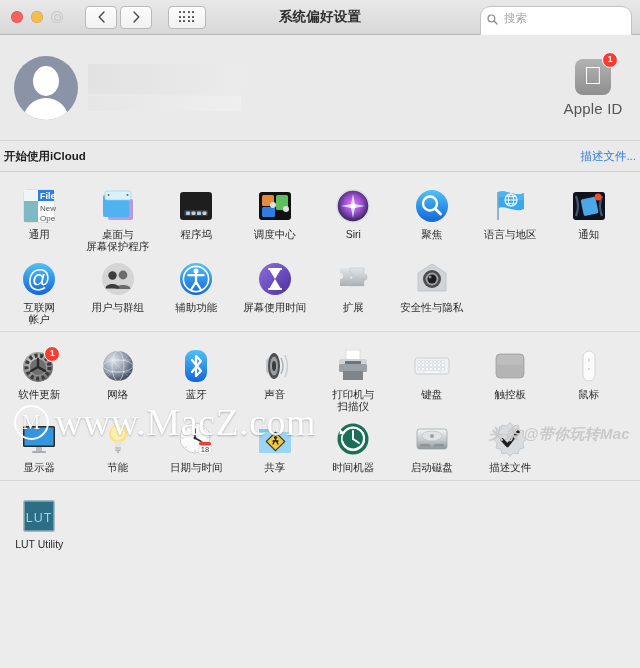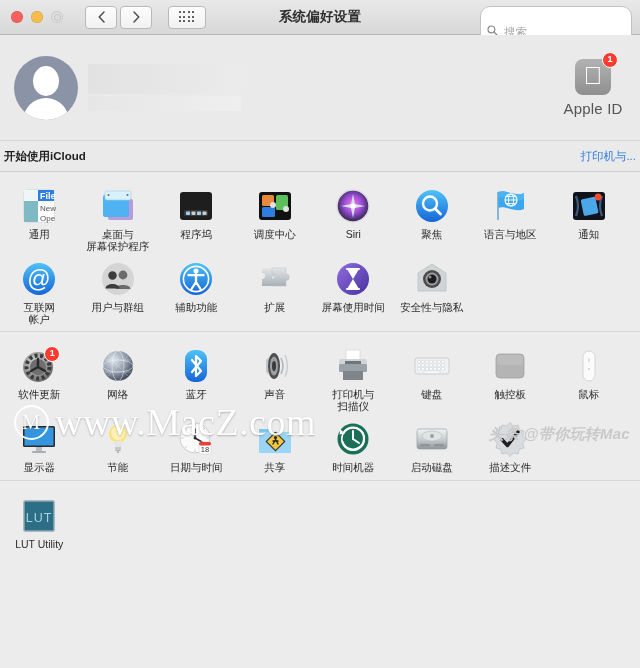--- a/index.html
+++ b/index.html
@@ -40,21 +40,21 @@
   }
   .dots{display:grid;grid-template-columns:repeat(4,3px);grid-template-rows:repeat(3,3px);gap:1.6px;}
   .dots i{width:2.1px;height:2.1px;background:#4a4a4a;border-radius:.4px;display:block;}
   .wtitle{
     position:absolute;left:0;right:0;text-align:center;
     font-size:13.5px;color:#2e2e2e;font-weight:600;letter-spacing:.2px;pointer-events:none;
   }
   .searchwrap{position:absolute;right:8px;top:6px;}
   .searchbox{
     width:152px;height:21px;border:1px solid #c3c3c3;border-radius:10px;background:#fff;
-    display:flex;align-items:flex-start;padding:18px 6px;box-sizing:border-box;
+    display:flex;align-items:flex-end;padding:18px 6px;box-sizing:border-box;
   }
   .searchbox svg{flex:0 0 auto;margin-right:4px;}
   .searchbox input{
     border:0;outline:0;background:transparent;font-size:11.5px;color:#333;width:100%;
     font-family:"Liberation Sans",sans-serif;
   }
   .searchbox input::placeholder{color:#a6a6a6;}
 
   
   .account{
@@ -190,21 +190,21 @@
       <div class="aid-icon">
         <span class="apple"></span>
         <span class="badge">1</span>
       </div>
       <div class="aid-label">Apple ID</div>
     </div>
   </div>
 
   <div class="icloudrow">
     <span class="icloud-text">开始使用iCloud</span>
-    <span class="icloud-link">打印机与...</span>
+    <span class="icloud-link">描述文件...</span>
   </div>
 
   <div class="content">
 
     <div class="section">
       <div class="row">
 
         <div class="cell">
           <div class="ic">
             <svg width="38" height="38" viewBox="0 0 38 38">
@@ -375,48 +375,48 @@
               <path d="M11.5 15.2 H26.5 M19 14.2 V22 M19 22 L14.5 29 M19 22 L23.5 29" stroke="#fff" stroke-width="2.3" stroke-linecap="round" fill="none"></path>
             </svg>
           </div>
           <div class="lbl">辅助功能</div>
         </div>
 
         <div class="cell">
           <div class="ic">
             <svg width="38" height="38" viewBox="0 0 38 38">
               <defs>
+                  <linearGradient id="stg" x1="0" y1="0" x2="1" y2="1">
+                <stop offset="0%" stop-color="#8f6fe0"></stop>
+                    <stop offset="100%" stop-color="#4a2f9e"></stop>
+              </linearGradient>
+                </defs>
+              <circle cx="19" cy="19" r="16" fill="url(#stg)"></circle>
+              <path d="M13 9 H25 L19 19 L25 29 H13 L19 19 Z" fill="#ffffff"></path>
+              <rect x="12" y="8" width="14" height="2" rx="1" fill="#fff"></rect>
+              <rect x="12" y="28" width="14" height="2" rx="1" fill="#fff"></rect>
+            </svg>
+          </div>
+          <div class="lbl">屏幕使用时间</div>
+        </div>
+
+        <div class="cell">
+          <div class="ic">
+            <svg width="38" height="38" viewBox="0 0 38 38">
+              <defs>
                   <linearGradient id="exg" x1="0" y1="0" x2="0" y2="1">
                 <stop offset="0%" stop-color="#e3e6e8"></stop>
                     <stop offset="100%" stop-color="#a9b0b5"></stop>
               </linearGradient>
                 </defs>
               <path d="M6 8 H16 V11 a3 3 0 1 1 0 6 V26 H6 V19 a3 3 0 1 0 0 -6 Z" fill="url(#exg)"></path>
               <path d="M16 8 H30 V14 a3.2 3.2 0 1 1 0 6.4 V26 H16 V19 a3 3 0 1 0 0 -6 Z" fill="url(#exg)" stroke="#b8bfc4" stroke-width=".5"></path>
             </svg>
           </div>
           <div class="lbl">扩展</div>
-        </div>
-
-        <div class="cell">
-          <div class="ic">
-            <svg width="38" height="38" viewBox="0 0 38 38">
-              <defs>
-                  <linearGradient id="stg" x1="0" y1="0" x2="1" y2="1">
-                <stop offset="0%" stop-color="#8f6fe0"></stop>
-                    <stop offset="100%" stop-color="#4a2f9e"></stop>
-              </linearGradient>
-                </defs>
-              <circle cx="19" cy="19" r="16" fill="url(#stg)"></circle>
-              <path d="M13 9 H25 L19 19 L25 29 H13 L19 19 Z" fill="#ffffff"></path>
-              <rect x="12" y="8" width="14" height="2" rx="1" fill="#fff"></rect>
-              <rect x="12" y="28" width="14" height="2" rx="1" fill="#fff"></rect>
-            </svg>
-          </div>
-          <div class="lbl">屏幕使用时间</div>
         </div>
 
         <div class="cell">
           <div class="ic">
             <svg width="38" height="38" viewBox="0 0 38 38">
               <path d="M19 4 L33 13 V31 H5 V13 Z" fill="#d0d4d7" stroke="#b5bbbf" stroke-width=".7"></path>
               <circle cx="19" cy="19" r="9" fill="#4a4a4a"></circle>
               <circle cx="19" cy="19" r="6.5" fill="#9a9fa3"></circle>
               <circle cx="19" cy="19" r="4.5" fill="#1c1c1c"></circle>
               <circle cx="17" cy="17" r="1.5" fill="#ffffff" opacity=".5"></circle>

